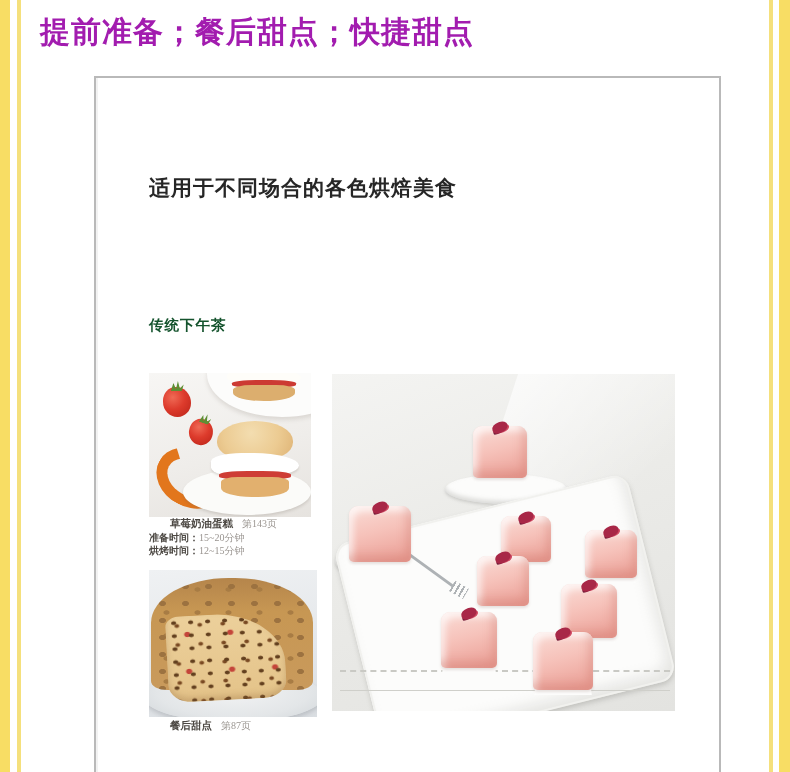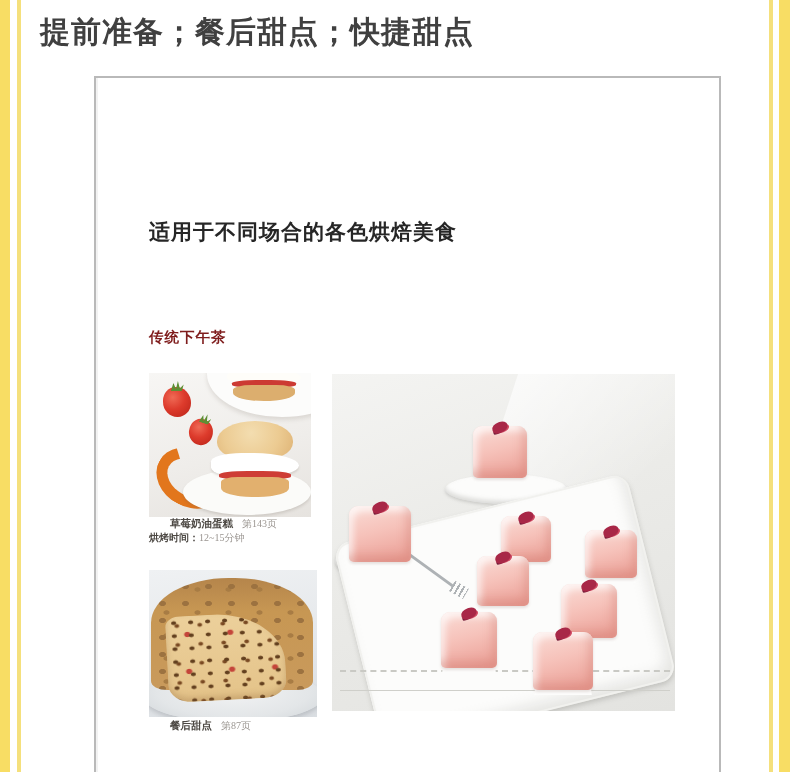--- a/index.html
+++ b/index.html
@@ -10,27 +10,27 @@
   html,body{width:790px;height:772px;background:#fff;overflow:hidden;position:relative;font-family:var(--sans);}
 
   
   .stripe{position:absolute;top:0;bottom:0;}
   .stripe.l-wide{left:0;width:10px;background:#f8dd64;}
   .stripe.l-thin{left:17px;width:4px;background:#f5e07c;}
   .stripe.r-thin{left:769px;width:4px;background:#f5e07c;}
   .stripe.r-wide{left:779px;width:11px;background:#f8dd64;}
 
   
-  .banner{position:absolute;left:40px;top:12px;font-size:30px;font-weight:900;color:#404040;letter-spacing:1px;font-family:var(--sans);}
+  .banner{position:absolute;left:40px;top:12px;font-size:30px;font-weight:900;color:#a21caf;letter-spacing:1px;font-family:var(--sans);}
 
   
   .page{position:absolute;left:94px;top:76px;width:627px;height:700px;background:#fff;
         border:2px solid #b9b9b9;border-bottom:none;box-shadow:inset 2px 0 0 rgba(0,0,0,.05);}
-  .page-title{position:absolute;left:53px;top:96px;font-family:var(--serif);font-weight:bold;font-size:21px;color:#262626;letter-spacing:1px;margin-top:44px;}
-  .section-heading{position:absolute;left:53px;top:250px;font-family:var(--serif);font-weight:bold;font-size:14.5px;color:#7f1d1d;letter-spacing:1px;}
+  .page-title{position:absolute;left:53px;top:96px;font-family:var(--serif);font-weight:bold;font-size:21px;color:#262626;letter-spacing:1px;}
+  .section-heading{position:absolute;left:53px;top:238px;font-family:var(--serif);font-weight:bold;font-size:14.5px;color:#14532d;letter-spacing:1px;}
 
   .photo{position:absolute;overflow:hidden;}
   .photo>*{position:absolute;}
 
   
   .photo1{left:53px;top:295px;width:162px;height:144px;background:linear-gradient(165deg,#f7f6f4 0%,#efedea 55%,#e6e3df 100%);}
   .p1-plate-far{left:58px;top:-42px;width:150px;height:86px;background:#fcfcfb;border-radius:50%;box-shadow:0 3px 4px rgba(120,110,100,.18);}
   .p1-scone-far{left:78px;top:-20px;width:74px;}
   .p1-scone-far .b1{position:absolute;left:4px;top:0;width:66px;height:22px;background:#e9c183;border-radius:50% 50% 40% 40%;}
   .p1-scone-far .cr{position:absolute;left:0;top:16px;width:74px;height:16px;background:#fefdf9;border-radius:45% 55% 50% 50%;}
@@ -126,20 +126,23 @@
         <div class="jam"></div>
         <div class="base"></div>
     </div>
   </div>
 
   <div class="caption cap1">
     <div class="cap-row">
       <span class="rec-name">草莓奶油蛋糕</span><span class="rec-page">第143页</span>
     </div>
     <div class="cap-row">
+      <span class="cap-label">准备时间：</span><span class="cap-value">15~20分钟</span>
+    </div>
+    <div class="cap-row">
       <span class="cap-label">烘烤时间：</span><span class="cap-value">12~15分钟</span>
     </div>
   </div>
 
   <div class="photo photo2">
     <div class="p2-stand"></div>
     <div class="p2-cake"></div>
     <div class="p2-face"></div>
   </div>
 

